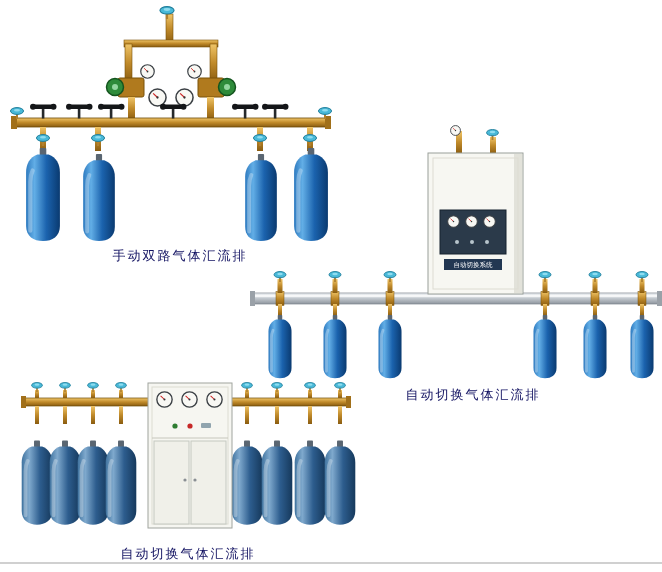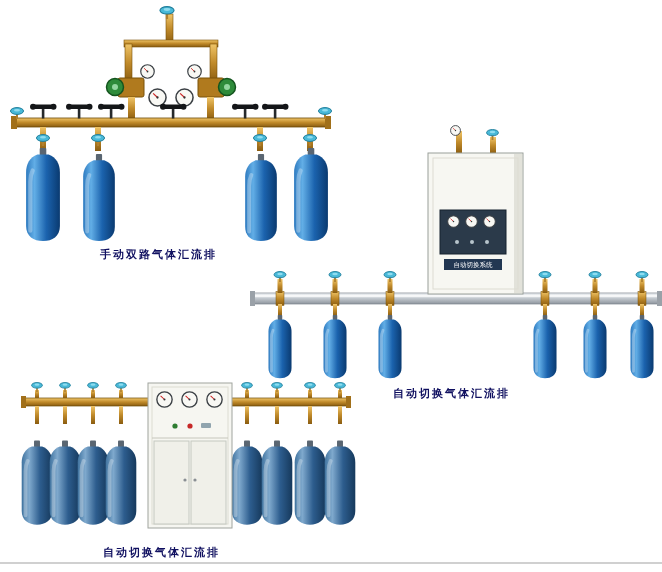--- a/index.html
+++ b/index.html
@@ -1,20 +1,20 @@
 <!DOCTYPE html>
 <html><head>
 <meta charset="utf-8">
 <style>
   html,body{margin:0;padding:0;background:#fff;}
   body{font-family:"Liberation Sans",sans-serif;}
   .canvas{position:relative;width:662px;height:572px;background:#ffffff;overflow:hidden;}
   .product{position:absolute;}
-  .caption{position:absolute;font-size:11px;font-weight:bold;color:#101060;
-           letter-spacing:2px;text-align:left;white-space:nowrap;}
+  .caption{position:absolute;font-size:13px;font-weight:normal;color:#101060;
+           letter-spacing:2px;text-align:center;white-space:nowrap;}
   .bottom-rule{position:absolute;left:0;top:562px;width:662px;height:2px;background:#d0d0d0;}
 </style>
 </head>
 <body>
 
 <div class="canvas">
 
   <svg width="0" height="0" style="position:absolute" aria-hidden="true">
     <defs>
       <linearGradient id="gradCylBlue" x1="0" y1="0" x2="1" y2="0">

